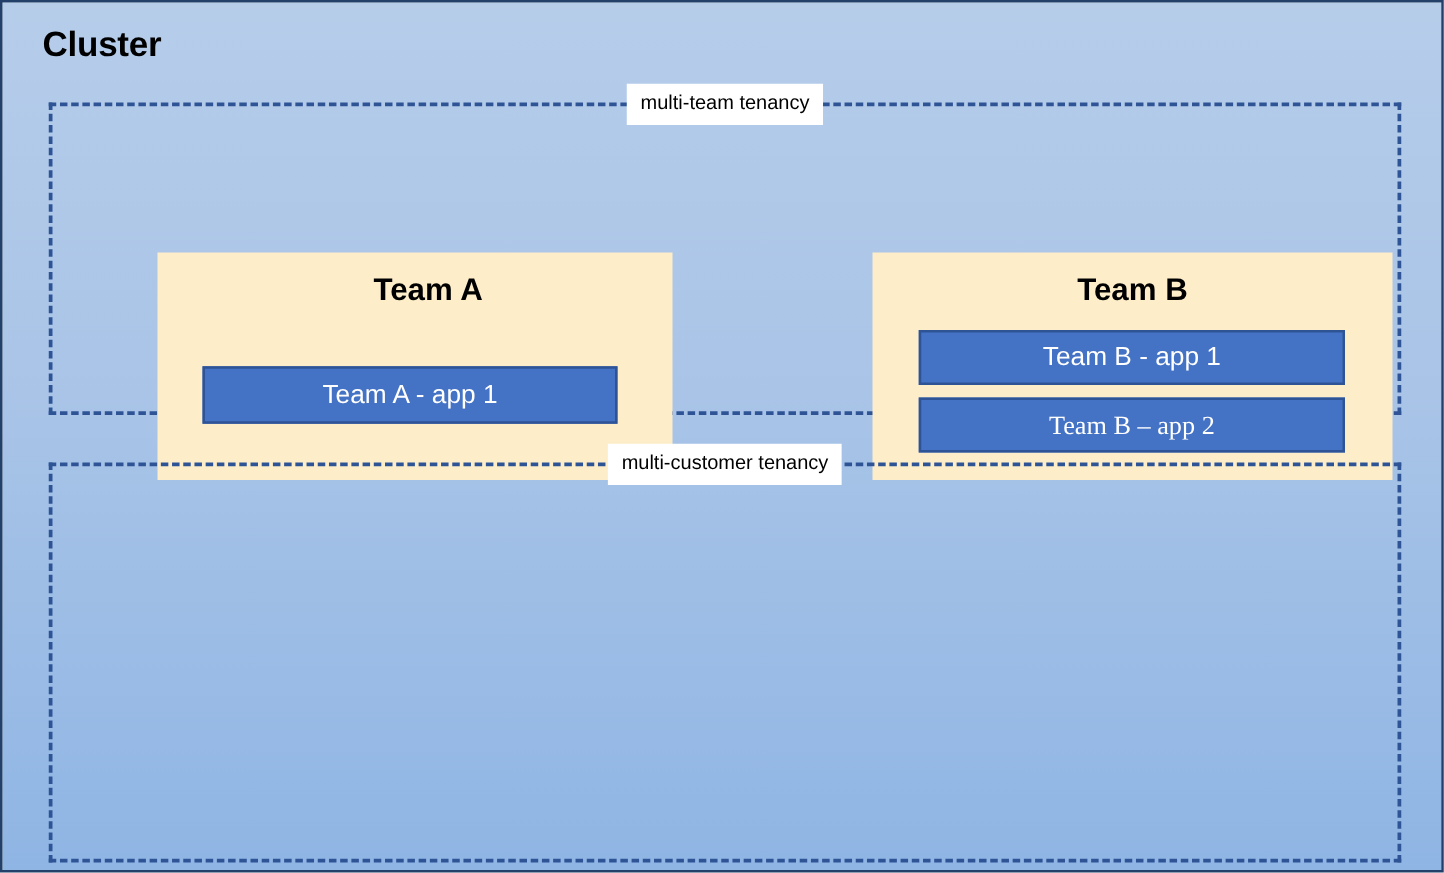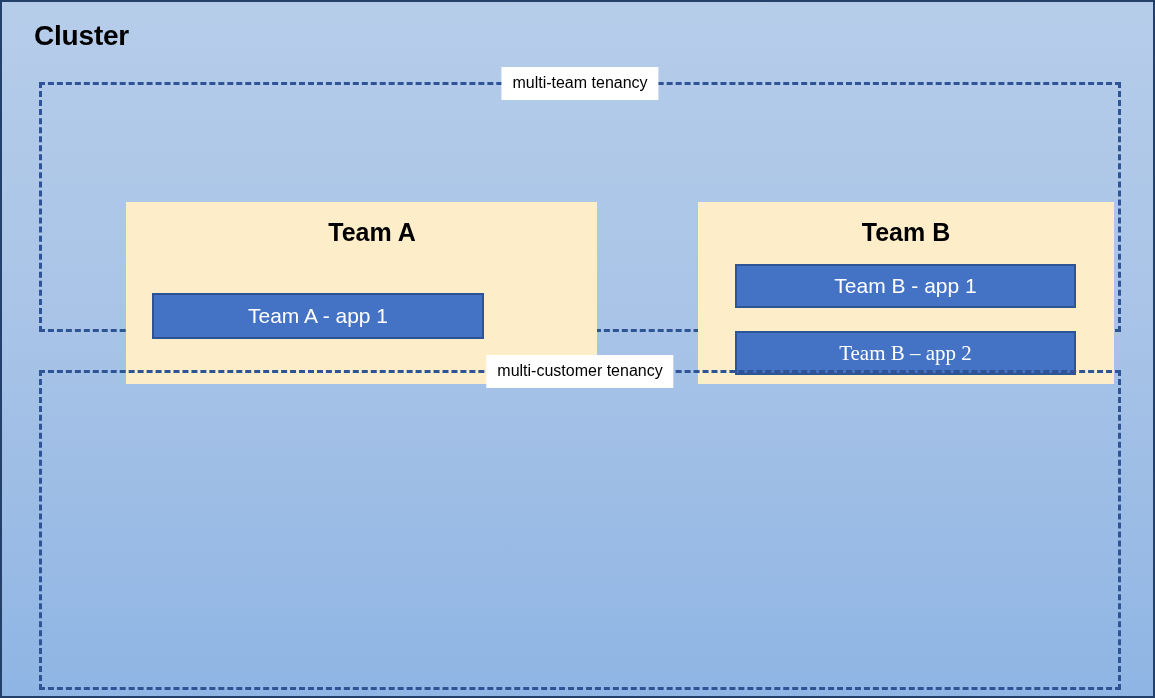--- a/index.html
+++ b/index.html
@@ -63,21 +63,21 @@
     padding: 7px 11px 8px 11px;
     white-space: nowrap;
   }
 
   
   .team-box {
     position: absolute;
     box-sizing: border-box;
     background: #fdeec9;
   }
-  #team-a-box { left: 84px;  top: 117px; width: 471px; height: 182px; padding-left: 21px; }
+  #team-a-box { left: 84px;  top: 117px; width: 412px; height: 182px; padding-left: 21px; }
   #team-b-box { left: 656px; top: 117px; width: 416px; height: 182px; }
 
   .team-title {
     text-align: center;
     font-size: 25px;
     font-weight: bold;
     color: #000000;
     margin-top: 15px;
     line-height: 30px;
   }
@@ -93,34 +93,34 @@
     text-align: center;
     display: flex;
     align-items: center;
     justify-content: center;
     white-space: nowrap;
   }
 
   
   #team-a-apps {
     position: absolute;
-    left: 26px;
+    left: 36px;
     top: 91px;
     width: 332px;
   }
   #team-a-apps .app-bar { height: 46px; }
 
   
   #team-b-apps {
     position: absolute;
     left: 37px;
     top: 62px;
     width: 341px;
   }
-  #team-b-apps .app-bar { height: 44px; margin-bottom: 23px; }
+  #team-b-apps .app-bar { height: 44px; margin-bottom: 10px; }
   #team-b-apps .app-bar:last-child { margin-bottom: 0; font-family: Liberation Serif, serif; }
 </style>
 </head>
 <body>
 
 <div class="canvas">
 
   <div class="cluster-title">Cluster</div>
 
   <div class="tenancy" id="multi-team-tenancy">

